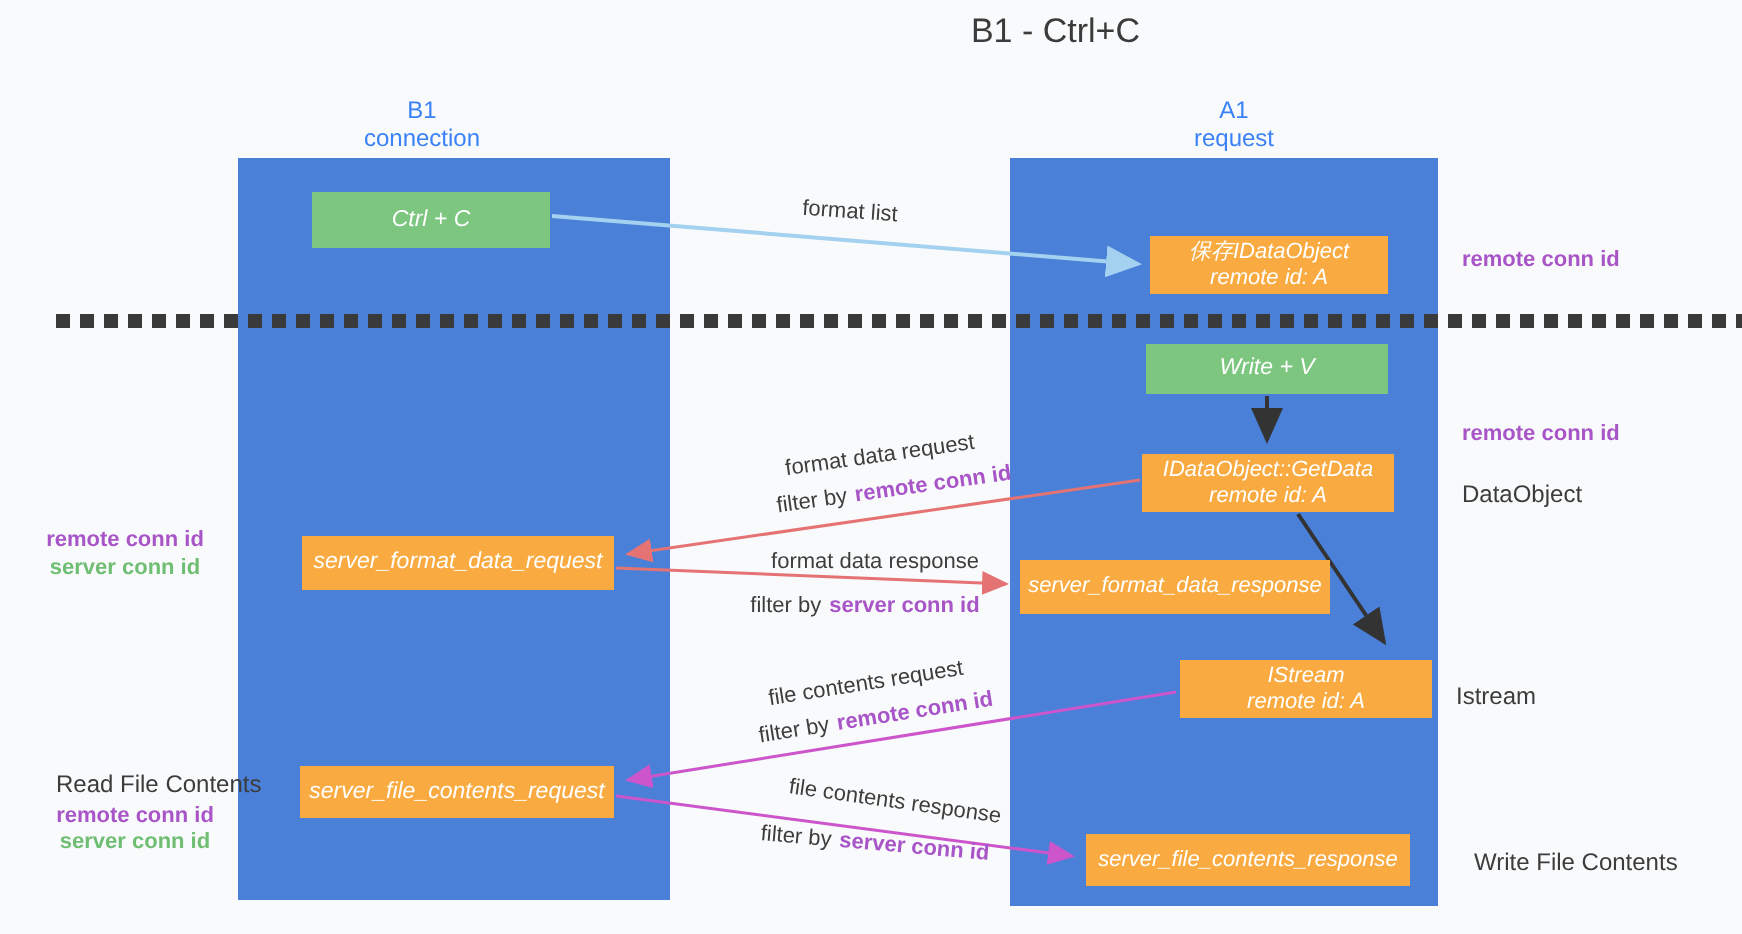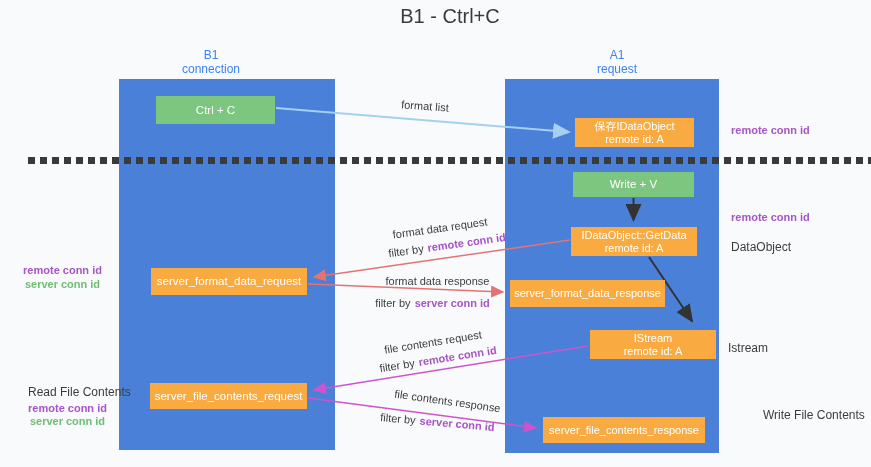--- a/index.html
+++ b/index.html
@@ -1,27 +1,27 @@
 <!DOCTYPE html>
 <html><head>
 <meta charset="utf-8">
 <style>
   html,body{margin:0;padding:0;}
   body{background:#f7f8f9;font-family:"Liberation Sans",sans-serif;}
   #stage{position:relative;width:871px;height:467px;background:#f9fafb;overflow:hidden;}
   .abs{position:absolute;}
-  .title{width:240px;left:330px;top:6px;text-align:center;font-size:20px;line-height:20px;color:#3b3b3b;}
+  .title{width:240px;left:330px;top:6px;text-align:right;font-size:17px;line-height:20px;color:#3b3b3b;}
   .lane{background:#4a80d8;}
   .lane-left{left:119px;top:79px;width:216px;height:371px;}
   .lane-right{left:505px;top:79px;width:214px;height:374px;}
   .lane-header{text-align:center;font-size:12px;line-height:14px;color:#3b82f6;}
   .hdr-left{left:146px;top:48px;width:130px;}
   .hdr-right{left:552px;top:48px;width:130px;}
   .node{display:flex;flex-direction:column;justify-content:center;align-items:center;
-        color:#fff;text-align:center;font-size:11.5px;line-height:13px;}
+        color:#fff;text-align:center;font-size:11.5px;line-height:13px;font-style:italic;}
   .green{background:#7cc67f;}
   .orange{background:#f9ab41;}
   .sep{left:28px;top:157px;width:843px;height:7px;
        background:repeating-linear-gradient(90deg,#3a3a3a 0 7px,rgba(0,0,0,0) 7px 12px);}
   .edge-label{font-size:11px;color:#3d3d3d;white-space:nowrap;text-align:center;}
   .purple{color:#a855c8;font-weight:bold;}
   .greentx{color:#6fbe74;font-weight:bold;}
   .ann{font-size:12px;color:#3c3c3c;white-space:nowrap;}
   .ann-bold{font-size:11px;font-weight:bold;white-space:nowrap;}
   .fb{margin-right:4px;}
@@ -132,21 +132,21 @@
 
   <div class="abs edge-label" style="left:390px;top:395px;width:115px;transform:rotate(8deg);">file contents response</div>
   <div class="abs edge-label" style="left:370px;top:416px;width:135px;transform:rotate(5deg);">
     <span class="fb">filter by</span><span class="purple">server conn id</span>
   </div>
 
   <div class="abs ann-bold purple" style="left:731px;top:124px;">remote conn id</div>
   <div class="abs ann-bold purple" style="left:731px;top:211px;">remote conn id</div>
   <div class="abs ann" style="left:731px;top:240px;">DataObject</div>
   <div class="abs ann" style="left:728px;top:341px;">Istream</div>
-  <div class="abs ann" style="left:737px;top:408px;margin-left:26px;">Write File Contents</div>
+  <div class="abs ann" style="left:737px;top:424px;">Write File Contents</div>
 
   <div class="abs ann-bold purple" style="left:20px;top:264px;width:85px;text-align:center;">remote conn id</div>
   <div class="abs ann-bold greentx" style="left:20px;top:278px;width:85px;text-align:center;">server conn id</div>
   <div class="abs ann" style="left:28px;top:385px;">Read File Contents</div>
   <div class="abs ann-bold purple" style="left:20px;top:402px;width:95px;text-align:center;">remote conn id</div>
   <div class="abs ann-bold greentx" style="left:20px;top:415px;width:95px;text-align:center;">server conn id</div>
 
 </div>
 
 </body></html>

